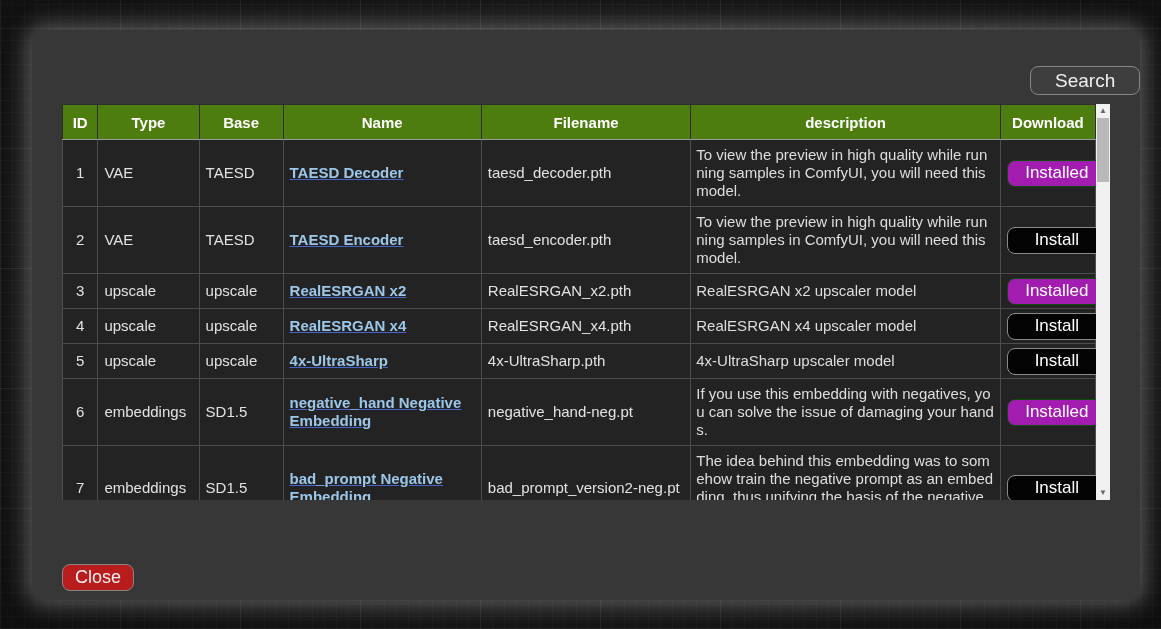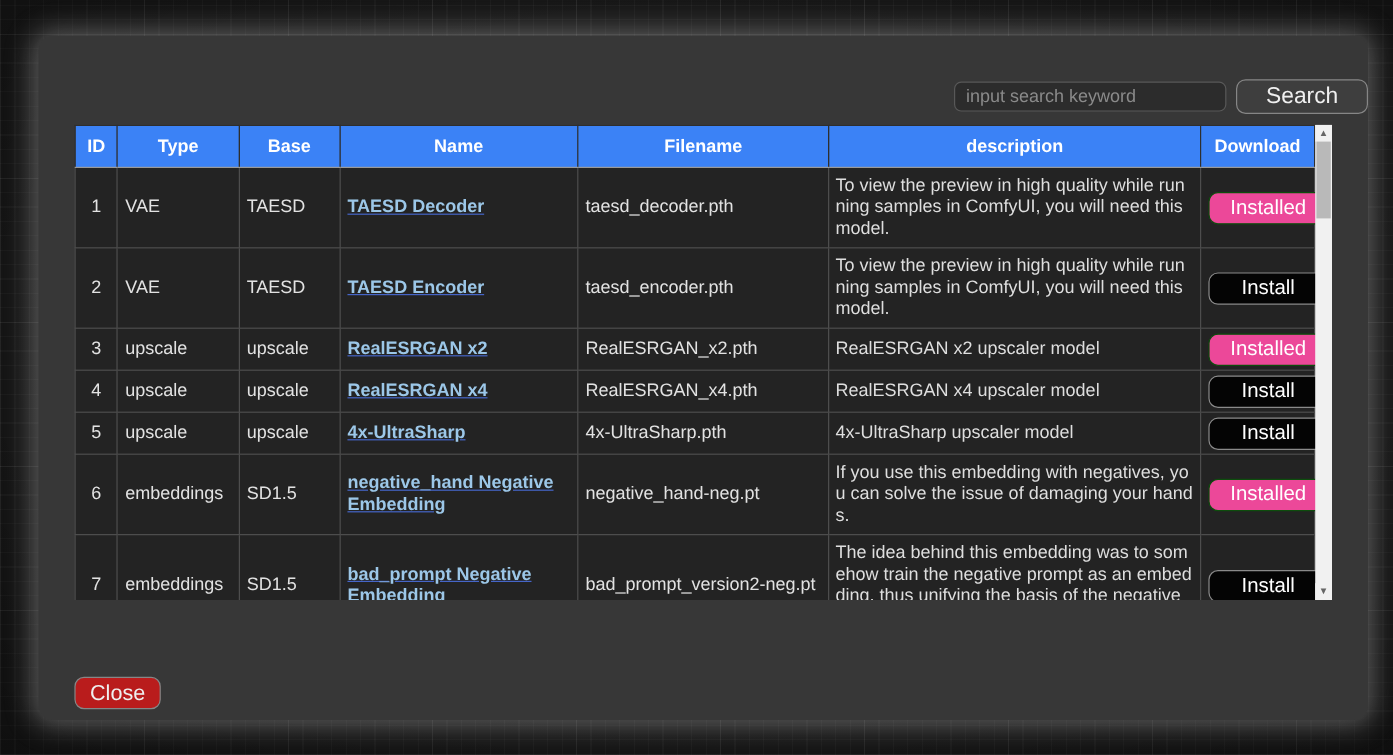--- a/index.html
+++ b/index.html
@@ -50,42 +50,42 @@
   
   .table-wrap {
     position: absolute; left: 30px; top: 74px; width: 1048px; height: 396px;
     overflow: hidden;
   }
   table.models {
     border-collapse: collapse; table-layout: fixed; width: 1034px;
     font-size: 15px; color: #e2e2e2;
   }
   .models th {
-    background: #3b82f6; color: #fff; font-weight: bold; font-size: 15px;
+    background: #4d7c0f; color: #fff; font-weight: bold; font-size: 15px;
     height: 19px; padding: 0 2px; 
     border: 1px solid #2e2e2e; border-bottom: 1px solid #9a9a9a;
   }
   .models td {
     background: #232323; border: 1px solid #4d4d4d;
     padding: 1px 6px; line-height: 18px; vertical-align: middle;
   }
   .models tr { height: 35px; }
   td.c-id   { text-align: center; }
   td.c-desc { word-break: break-all; padding: 6px 5px; color: #dedede; }
   td.c-dl   { text-align: center; }
   a.model-link {
     color: #9cc7e8; font-weight: bold; text-decoration: underline;
     text-decoration-color: #4565c8; cursor: pointer;
   }
   .btn-install {
     width: 100px; height: 27px; border-radius: 8px; cursor: pointer;
     font-family: "Liberation Sans", sans-serif; font-size: 17px; color: #fff;
     background: #040404; border: 1px solid #8a8a8a;
   }
-  .btn-install.installed { background: #ec4899; border: 1px solid #0d4d0d; }
+  .btn-install.installed { background: #a21caf; border: 1px solid #0d4d0d; }
 
   
   .scrollbar {
     position: absolute; right: 0; top: 0; width: 14px; height: 396px;
     background: #f1f1f1;
   }
   .sb-btn {
     position: absolute; left: 0; width: 14px; height: 14px; background: #f1f1f1;
     color: #666; font-size: 8px; line-height: 14px; text-align: center; cursor: pointer;
     user-select: none;
@@ -104,21 +104,20 @@
     color: #efefef; font-family: "Liberation Sans", sans-serif; font-size: 18px; padding: 0 12px;
     cursor: pointer;
   }
 </style>
 </head>
 <body>
 
 <div class="dialog">
 
 
-  <input class="search-input" type="text" placeholder="input search keyword" style="">
   <button class="search-btn">Search</button>
 
   <div class="table-wrap">
     <table class="models">
       <thead>
         <tr id="header-row">
             <th style="width: 35px;">ID</th>
             <th style="width: 100px;">Type</th>
             <th style="width: 83px;">Base</th>
             <th style="width: 196px;">Name</th>

